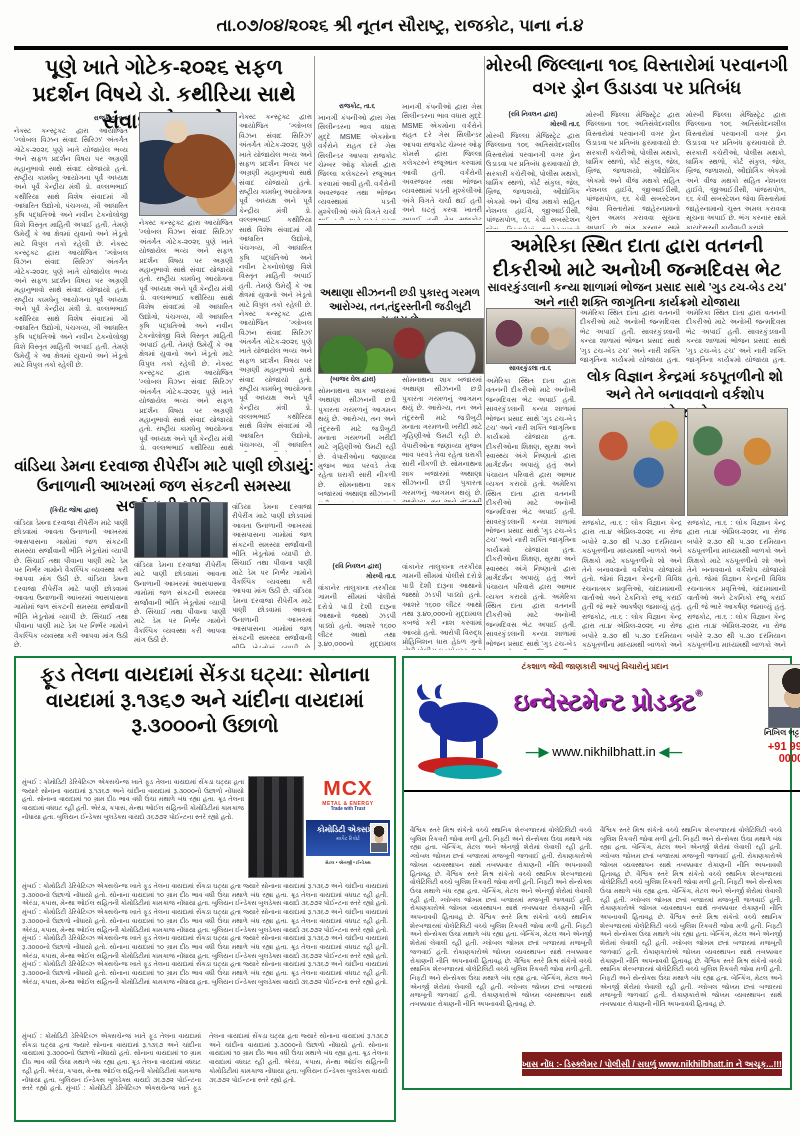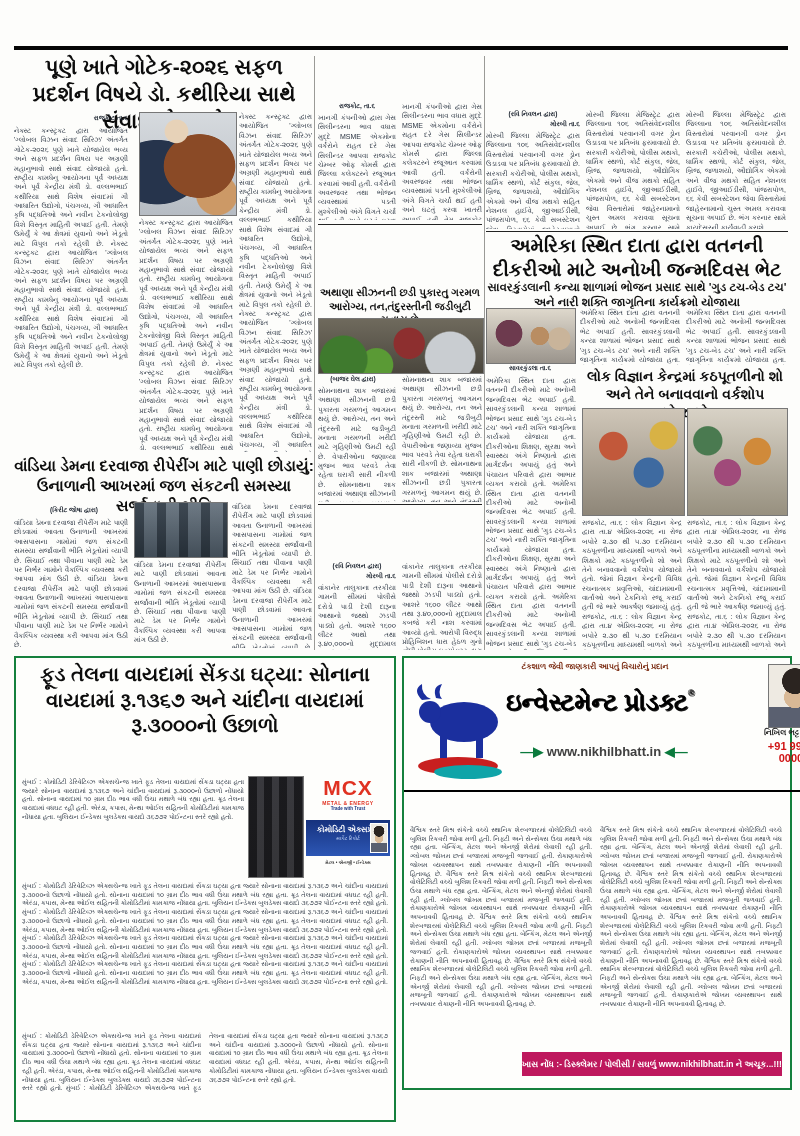--- a/index.html
+++ b/index.html
@@ -19,30 +19,31 @@
   .dam{background:repeating-linear-gradient(90deg,#55606a 0 9px,#98a2ab 9px 22px),linear-gradient(#b9c0c6,#6f7a83);background-blend-mode:multiply;}
   .market{background:radial-gradient(circle at 15% 75%,#3f7a2e 0 16%,transparent 17%),radial-gradient(circle at 35% 85%,#5a9a35 0 14%,transparent 15%),radial-gradient(circle at 55% 45%,#8d2f2f 0 16%,transparent 17%),radial-gradient(circle at 80% 70%,#c9cdd1 0 18%,transparent 19%),linear-gradient(#6f6a5d,#4a463d);}
   .school{background:radial-gradient(circle at 25% 45%,#6d3a4e 0 18%,transparent 19%),radial-gradient(circle at 60% 50%,#b98d62 0 15%,transparent 16%),radial-gradient(circle at 82% 55%,#c9b49a 0 14%,transparent 15%),linear-gradient(#ded8cc,#9a948c);}
   .workshop{background:radial-gradient(circle at 30% 35%,#c2583a 0 14%,transparent 15%),radial-gradient(circle at 65% 60%,#3e6aa0 0 16%,transparent 17%),radial-gradient(circle at 80% 25%,#d8b245 0 12%,transparent 13%),linear-gradient(#cfc6b8,#8e8678);}
   .workshop2{background:radial-gradient(circle at 40% 60%,#a04a7a 0 15%,transparent 16%),radial-gradient(circle at 70% 40%,#d08a3a 0 14%,transparent 15%),radial-gradient(circle at 20% 30%,#4a7a50 0 13%,transparent 14%),linear-gradient(#d8d2c6,#97907f);}
   .product{background:repeating-linear-gradient(90deg,#1c1c20 0 8px,#3c3c42 8px 15px),linear-gradient(#f4f4f0,#e2e2da);background-blend-mode:multiply;}
   .portrait{background:radial-gradient(circle at 50% 26%,#2b2420 0 24%,transparent 25%),radial-gradient(circle at 50% 52%,#d9b996 0 26%,transparent 27%),linear-gradient(#eeeae2 0 68%,#5a6070 68%);}
   .box{border:2px solid #15803d;background:#fefefc;}
   .mcx-brand{color:#e03222;font-weight:bold;letter-spacing:1px;}
   .blue-strip{background:linear-gradient(#16327e,#2d57b5);color:#fff;position:relative;}
-  .notebar{background:#be185d;color:#fff;font-weight:bold;text-align:center;}
-  .website{color:#404040;font-weight:bold;}
+  .notebar{background:#7f1d1d;color:#fff;font-weight:bold;text-align:center;text-decoration:underline;}
+  .website{color:#000000;font-weight:normal;}
   .arrow{color:#0a7a3c;font-weight:bold;}
-  .logotype{color:#000000;font-weight:bold;text-shadow:1px 1px 0 #1a1a1a;text-align:left;}
+  .logotype{color:#a21caf;font-weight:bold;text-shadow:1px 1px 0 #1a1a1a;text-align:right;}
 </style>
 </head>
 <body>
 
 <div class="page">
 
+  <div class="abs masthead">તા.૦૭/૦૪/૨૦૨૬ શ્રી નૂતન સૌરાષ્ટ્ર, રાજકોટ, પાના નં.૪</div>
   <div class="abs rule"></div>
   <div class="abs vline" style="left:314px;"></div>
   <div class="abs vline" style="left:484px;"></div>
 
   <div class="abs h-xl" style="left:14px;top:54px;width:300px;font-size:21px;">પૂણે ખાતે ગોટેક-૨૦૨૬ સફળ પ્રદર્શન વિષયે ડો. કથીરિયા સાથે સંવાદ યોજાયો</div>
   <div class="abs dl" style="left:14px;top:114px;width:114px;">રાજકોટ તા.૬</div>
   <div class="abs tcol" style="left:14px;top:126px;width:114px;height:326px;">નેક્સ્ટ કન્સ્ટ્રક્ટ દ્વારા આયોજિત 'ગ્લોબલ વિઝન સંવાદ સિરિઝ' અંતર્ગત ગોટેક-૨૦૨૬ પુણે ખાતે યોજાયેલ ભવ્ય અને સફળ પ્રદર્શન વિષય પર અગ્રણી મહાનુભાવો સાથે સંવાદ યોજાયો હતો. રાષ્ટ્રીય કામધેનુ આયોગના પૂર્વ અધ્યક્ષ અને પૂર્વ કેન્દ્રીય મંત્રી ડો. વલ્લભભાઈ કથીરિયા સાથે વિશેષ સંવાદમાં ગૌ આધારિત ઉદ્યોગો, પંચગવ્ય, ગૌ આધારિત કૃષિ પદ્ધતિઓ અને નવીન ટેકનોલોજી વિશે વિસ્તૃત માહિતી અપાઈ હતી. તેમણે ઉમેર્યું કે આ ક્ષેત્રમાં યુવાનો અને ખેડૂતો માટે વિપુલ તકો રહેલી છે. નેક્સ્ટ કન્સ્ટ્રક્ટ દ્વારા આયોજિત 'ગ્લોબલ વિઝન સંવાદ સિરિઝ' અંતર્ગત ગોટેક-૨૦૨૬ પુણે ખાતે યોજાયેલ ભવ્ય અને સફળ પ્રદર્શન વિષય પર અગ્રણી મહાનુભાવો સાથે સંવાદ યોજાયો હતો. રાષ્ટ્રીય કામધેનુ આયોગના પૂર્વ અધ્યક્ષ અને પૂર્વ કેન્દ્રીય મંત્રી ડો. વલ્લભભાઈ કથીરિયા સાથે વિશેષ સંવાદમાં ગૌ આધારિત ઉદ્યોગો, પંચગવ્ય, ગૌ આધારિત કૃષિ પદ્ધતિઓ અને નવીન ટેકનોલોજી વિશે વિસ્તૃત માહિતી અપાઈ હતી. તેમણે ઉમેર્યું કે આ ક્ષેત્રમાં યુવાનો અને ખેડૂતો માટે વિપુલ તકો રહેલી છે.</div>
   <div class="abs photo calf" style="left:139px;top:112px;width:96px;height:102px;"></div>
   <div class="abs tcol" style="left:139px;top:218px;width:94px;height:234px;">નેક્સ્ટ કન્સ્ટ્રક્ટ દ્વારા આયોજિત 'ગ્લોબલ વિઝન સંવાદ સિરિઝ' અંતર્ગત ગોટેક-૨૦૨૬ પુણે ખાતે યોજાયેલ ભવ્ય અને સફળ પ્રદર્શન વિષય પર અગ્રણી મહાનુભાવો સાથે સંવાદ યોજાયો હતો. રાષ્ટ્રીય કામધેનુ આયોગના પૂર્વ અધ્યક્ષ અને પૂર્વ કેન્દ્રીય મંત્રી ડો. વલ્લભભાઈ કથીરિયા સાથે વિશેષ સંવાદમાં ગૌ આધારિત ઉદ્યોગો, પંચગવ્ય, ગૌ આધારિત કૃષિ પદ્ધતિઓ અને નવીન ટેકનોલોજી વિશે વિસ્તૃત માહિતી અપાઈ હતી. તેમણે ઉમેર્યું કે આ ક્ષેત્રમાં યુવાનો અને ખેડૂતો માટે વિપુલ તકો રહેલી છે. નેક્સ્ટ કન્સ્ટ્રક્ટ દ્વારા આયોજિત 'ગ્લોબલ વિઝન સંવાદ સિરિઝ' અંતર્ગત ગોટેક-૨૦૨૬ પુણે ખાતે યોજાયેલ ભવ્ય અને સફળ પ્રદર્શન વિષય પર અગ્રણી મહાનુભાવો સાથે સંવાદ યોજાયો હતો. રાષ્ટ્રીય કામધેનુ આયોગના પૂર્વ અધ્યક્ષ અને પૂર્વ કેન્દ્રીય મંત્રી ડો. વલ્લભભાઈ કથીરિયા સાથે વિશેષ સંવાદમાં ગૌ આધારિત ઉદ્યોગો, પંચગવ્ય, ગૌ આધારિત કૃષિ પદ્ધતિઓ અને નવીન ટેકનોલોજી વિશે વિસ્તૃત માહિતી અપાઈ હતી. તેમણે ઉમેર્યું કે આ ક્ષેત્રમાં યુવાનો અને ખેડૂતો માટે વિપુલ તકો રહેલી છે.</div>
   <div class="abs tcol" style="left:239px;top:112px;width:73px;height:340px;">નેક્સ્ટ કન્સ્ટ્રક્ટ દ્વારા આયોજિત 'ગ્લોબલ વિઝન સંવાદ સિરિઝ' અંતર્ગત ગોટેક-૨૦૨૬ પુણે ખાતે યોજાયેલ ભવ્ય અને સફળ પ્રદર્શન વિષય પર અગ્રણી મહાનુભાવો સાથે સંવાદ યોજાયો હતો. રાષ્ટ્રીય કામધેનુ આયોગના પૂર્વ અધ્યક્ષ અને પૂર્વ કેન્દ્રીય મંત્રી ડો. વલ્લભભાઈ કથીરિયા સાથે વિશેષ સંવાદમાં ગૌ આધારિત ઉદ્યોગો, પંચગવ્ય, ગૌ આધારિત કૃષિ પદ્ધતિઓ અને નવીન ટેકનોલોજી વિશે વિસ્તૃત માહિતી અપાઈ હતી. તેમણે ઉમેર્યું કે આ ક્ષેત્રમાં યુવાનો અને ખેડૂતો માટે વિપુલ તકો રહેલી છે. નેક્સ્ટ કન્સ્ટ્રક્ટ દ્વારા આયોજિત 'ગ્લોબલ વિઝન સંવાદ સિરિઝ' અંતર્ગત ગોટેક-૨૦૨૬ પુણે ખાતે યોજાયેલ ભવ્ય અને સફળ પ્રદર્શન વિષય પર અગ્રણી મહાનુભાવો સાથે સંવાદ યોજાયો હતો. રાષ્ટ્રીય કામધેનુ આયોગના પૂર્વ અધ્યક્ષ અને પૂર્વ કેન્દ્રીય મંત્રી ડો. વલ્લભભાઈ કથીરિયા સાથે વિશેષ સંવાદમાં ગૌ આધારિત ઉદ્યોગો, પંચગવ્ય, ગૌ આધારિત કૃષિ પદ્ધતિઓ અને નવીન ટેકનોલોજી વિશે વિસ્તૃત માહિતી અપાઈ હતી. તેમણે ઉમેર્યું કે આ ક્ષેત્રમાં યુવાનો અને ખેડૂતો માટે વિપુલ તકો રહેલી છે.</div>
@@ -64,20 +65,21 @@
   <div class="abs by" style="left:318px;top:375px;width:70px;text-align:center;">(બાજર ઘેલ દ્વારા)</div>
   <div class="abs tcol" style="left:318px;top:386px;width:78px;height:116px;">સોમનાથના શાક બજારમાં અથાણા સીઝનની છડી પુકારતા ગરમળનું આગમન થયું છે. આરોગ્ય, તન અને તંદુરસ્તી માટે જડીબુટી મનાતા ગરમળની ખરીદી માટે ગૃહિણીઓ ઉમટી રહી છે. વેપારીઓના જણાવ્યા મુજબ ભાવ પરવડે તેવા રહેતા ઘરાકી સારી નીકળી છે. સોમનાથના શાક બજારમાં અથાણા સીઝનની છડી પુકારતા ગરમળનું આગમન થયું છે. આરોગ્ય, તન અને તંદુરસ્તી માટે જડીબુટી મનાતા ગરમળની ખરીદી માટે ગૃહિણીઓ ઉમટી રહી છે. વેપારીઓના જણાવ્યા મુજબ ભાવ પરવડે તેવા રહેતા ઘરાકી સારી નીકળી છે.</div>
   <div class="abs tcol" style="left:402px;top:375px;width:80px;height:127px;">સોમનાથના શાક બજારમાં અથાણા સીઝનની છડી પુકારતા ગરમળનું આગમન થયું છે. આરોગ્ય, તન અને તંદુરસ્તી માટે જડીબુટી મનાતા ગરમળની ખરીદી માટે ગૃહિણીઓ ઉમટી રહી છે. વેપારીઓના જણાવ્યા મુજબ ભાવ પરવડે તેવા રહેતા ઘરાકી સારી નીકળી છે. સોમનાથના શાક બજારમાં અથાણા સીઝનની છડી પુકારતા ગરમળનું આગમન થયું છે. આરોગ્ય, તન અને તંદુરસ્તી માટે જડીબુટી મનાતા ગરમળની ખરીદી માટે ગૃહિણીઓ ઉમટી રહી છે. વેપારીઓના જણાવ્યા મુજબ ભાવ પરવડે તેવા રહેતા ઘરાકી સારી નીકળી છે.</div>
 
   <div class="abs hline" style="left:318px;top:504px;width:164px;"></div>
   <div class="abs by" style="left:318px;top:562px;width:78px;text-align:center;">(રવિ નિવલન દ્વારા)</div>
   <div class="abs dl" style="left:318px;top:572px;width:78px;">મોરબી તા.૬</div>
   <div class="abs tcol" style="left:318px;top:583px;width:78px;height:67px;">વાંકાનેર તાલુકાના તરકીયા ગામની સીમમાં પોલીસે દરોડો પાડી દેશી દારૂના આથાનો જથ્થો ઝડપી પાડ્યો હતો. આશરે ૧૬૦૦ લીટર આથો તથા રૂ.૪૦,૦૦૦નો મુદ્દામાલ કબજે કરી નાશ કરવામાં આવ્યો હતો. આરોપી વિરુદ્ધ પ્રોહિબિશન ધારા હેઠળ ગુનો નોંધી પોલીસ ઇન્સ્પેક્ટર દ્વારા વધુ તપાસ હાથ ધરાઈ છે.</div>
   <div class="abs tcol" style="left:402px;top:562px;width:80px;height:88px;">વાંકાનેર તાલુકાના તરકીયા ગામની સીમમાં પોલીસે દરોડો પાડી દેશી દારૂના આથાનો જથ્થો ઝડપી પાડ્યો હતો. આશરે ૧૬૦૦ લીટર આથો તથા રૂ.૪૦,૦૦૦નો મુદ્દામાલ કબજે કરી નાશ કરવામાં આવ્યો હતો. આરોપી વિરુદ્ધ પ્રોહિબિશન ધારા હેઠળ ગુનો નોંધી પોલીસ ઇન્સ્પેક્ટર દ્વારા વધુ તપાસ હાથ ધરાઈ છે.</div>
 
+  <div class="abs h-xl" style="left:486px;top:54px;width:302px;font-size:18px;">મોરબી જિલ્લાના ૧૦૬ વિસ્તારોમાં પરવાનગી વગર ડ્રોન ઉડાડવા પર પ્રતિબંધ</div>
   <div class="abs by" style="left:486px;top:110px;width:94px;text-align:center;">(રવિ નિવલન દ્વારા)</div>
   <div class="abs dl" style="left:486px;top:120px;width:94px;">મોરબી તા.૬</div>
   <div class="abs tcol" style="left:486px;top:131px;width:94px;height:98px;">મોરબી જિલ્લા મેજિસ્ટ્રેટ દ્વારા જિલ્લાના ૧૦૬ અતિસંવેદનશીલ વિસ્તારોમાં પરવાનગી વગર ડ્રોન ઉડાડવા પર પ્રતિબંધ ફરમાવાયો છે. સરકારી કચેરીઓ, પોલીસ મથકો, ધાર્મિક સ્થળો, કોર્ટ સંકુલ, જેલ, બ્રિજ, જળાશયો, ઔદ્યોગિક એકમો અને વીજ મથકો સહિત નેશનલ હાઈવે, જીઆઈડીસી, પાંજરાપોળ, ૬૬ કેવી સબસ્ટેશન જેવા વિસ્તારોમાં જાહેરનામાનો ચુસ્ત અમલ કરાવવા સૂચના અપાઈ છે. ભંગ કરનાર સામે કાયદેસરની કાર્યવાહી કરાશે.</div>
   <div class="abs tcol" style="left:586px;top:110px;width:94px;height:119px;">મોરબી જિલ્લા મેજિસ્ટ્રેટ દ્વારા જિલ્લાના ૧૦૬ અતિસંવેદનશીલ વિસ્તારોમાં પરવાનગી વગર ડ્રોન ઉડાડવા પર પ્રતિબંધ ફરમાવાયો છે. સરકારી કચેરીઓ, પોલીસ મથકો, ધાર્મિક સ્થળો, કોર્ટ સંકુલ, જેલ, બ્રિજ, જળાશયો, ઔદ્યોગિક એકમો અને વીજ મથકો સહિત નેશનલ હાઈવે, જીઆઈડીસી, પાંજરાપોળ, ૬૬ કેવી સબસ્ટેશન જેવા વિસ્તારોમાં જાહેરનામાનો ચુસ્ત અમલ કરાવવા સૂચના અપાઈ છે. ભંગ કરનાર સામે કાયદેસરની કાર્યવાહી કરાશે.</div>
   <div class="abs tcol" style="left:686px;top:110px;width:100px;height:119px;">મોરબી જિલ્લા મેજિસ્ટ્રેટ દ્વારા જિલ્લાના ૧૦૬ અતિસંવેદનશીલ વિસ્તારોમાં પરવાનગી વગર ડ્રોન ઉડાડવા પર પ્રતિબંધ ફરમાવાયો છે. સરકારી કચેરીઓ, પોલીસ મથકો, ધાર્મિક સ્થળો, કોર્ટ સંકુલ, જેલ, બ્રિજ, જળાશયો, ઔદ્યોગિક એકમો અને વીજ મથકો સહિત નેશનલ હાઈવે, જીઆઈડીસી, પાંજરાપોળ, ૬૬ કેવી સબસ્ટેશન જેવા વિસ્તારોમાં જાહેરનામાનો ચુસ્ત અમલ કરાવવા સૂચના અપાઈ છે. ભંગ કરનાર સામે કાયદેસરની કાર્યવાહી કરાશે.</div>
 
   <div class="abs hline" style="left:486px;top:231px;width:302px;"></div>
   <div class="abs h-xl" style="left:486px;top:234px;width:302px;font-size:19px;">અમેરિકા સ્થિત દાતા દ્વારા વતનની દીકરીઓ માટે અનોખી જન્મદિવસ ભેટ</div>
   <div class="abs sub" style="left:486px;top:280px;width:302px;font-size:11.5px;">સાવરકુંડલાની કન્યા શાળામાં ભોજન પ્રસાદ સાથે 'ગુડ ટચ-બેડ ટચ' અને નારી શક્તિ જાગૃતિના કાર્યક્રમો યોજાયા</div>
   <div class="abs photo school" style="left:486px;top:308px;width:88px;height:54px;"></div>

